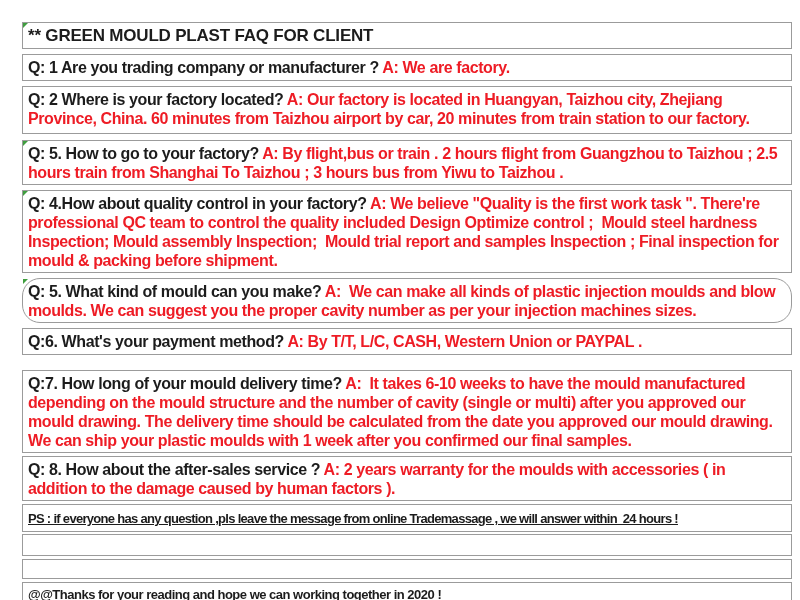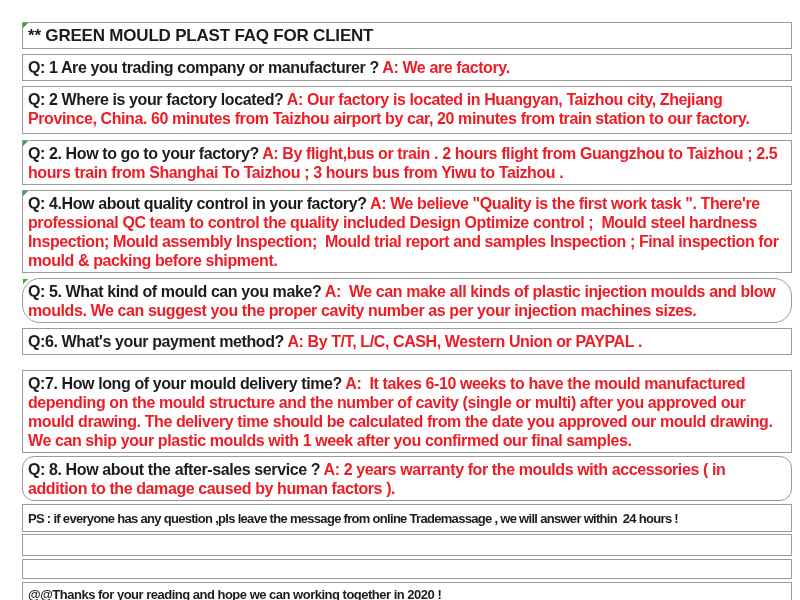--- a/index.html
+++ b/index.html
@@ -24,25 +24,25 @@
           border-right:5px solid transparent;}
 </style>
 </head>
 <body>
 
 <div class="doc">
   <div>
       <div class="row title" style="min-height: 26px; margin-bottom: 5px;"><span class="marker"></span><span class="seg t">** GREEN MOULD PLAST FAQ FOR CLIENT</span></div>
       <div class="row qa" style="min-height: 27px; margin-bottom: 5px;"><span class="seg q">Q: 1 Are you trading company or manufacturer ? </span><span class="seg a">A: We are factory.</span></div>
       <div class="row qa" style="min-height: 48px; margin-bottom: 6px;"><span class="seg q">Q: 2 Where is your factory located? </span><span class="seg a">A: Our factory is located in Huangyan, Taizhou city, Zhejiang Province, China. </span><span class="seg au">60</span><span class="seg a"> minutes from Taizhou airport by car, </span><span class="seg au">20</span><span class="seg a"> minutes from train station to our factory.</span></div>
-      <div class="row qa" style="min-height: 36px; margin-bottom: 5px;"><span class="marker"></span><span class="seg q">Q: 2. How to go to your factory? </span><span class="seg a">A: By flight,bus or train . 2 hours flight from Guangzhou to Taizhou ; 2.5 hours train from Shanghai To Taizhou ; 3 hours bus from Yiwu to Taizhou .</span></div>
+      <div class="row qa" style="min-height: 36px; margin-bottom: 5px;"><span class="marker"></span><span class="seg q">Q: 5. How to go to your factory? </span><span class="seg a">A: By flight,bus or train . 2 hours flight from Guangzhou to Taizhou ; 2.5 hours train from Shanghai To Taizhou ; 3 hours bus from Yiwu to Taizhou .</span></div>
       <div class="row qa" style="min-height: 63px; margin-bottom: 5px;"><span class="marker"></span><span class="seg q">Q: 4.How about quality control in your factory? </span><span class="seg a">A: We believe "Quality is the first work task ". There're professional QC team to control the quality included Design Optimize control ;  Mould steel hardness Inspection; Mould assembly Inspection;  Mould trial report and samples Inspection ; Final inspection for mould &amp; packing before shipment.</span></div>
       <div class="row qa" style="min-height: 40px; margin-bottom: 5px; border-radius: 18px;"><span class="marker"></span><span class="seg q">Q: 5. What kind of mould can you make? </span><span class="seg a">A:  We can make all kinds of plastic injection moulds and blow moulds. We can suggest you the proper cavity number as per your injection machines sizes.</span></div>
       <div class="row qa" style="min-height: 27px; margin-bottom: 15px;"><span class="seg q">Q:6. What's your payment method? </span><span class="seg a">A: By T/T, L/C, CASH, Western Union or PAYPAL .</span></div>
       <div class="row qa" style="min-height: 72px; margin-bottom: 3px;"><span class="seg q">Q:7. How long of your mould delivery time? </span><span class="seg a">A:  It takes 6-10 weeks to have the mould manufactured depending on the mould structure and the number of cavity (single or multi) after you approved our mould drawing. The delivery time should be calculated from the date you approved our mould drawing. We can ship your plastic moulds with 1 week after you confirmed our final samples.</span></div>
-      <div class="row qa" style="min-height: 43px; margin-bottom: 3px; border-radius: 12px;"><span class="seg q">Q: 8. How about the after-sales service ? </span><span class="seg a">A: 2 years warranty for the moulds with accessories ( in addition to the damage caused by human factors ).</span></div>
-      <div class="row ps" style="min-height: 27px; margin-bottom: 2px;"><span class="seg p">PS : if everyone has any question ,pls leave the message from online Trademassage , we will answer within  24 hours !</span></div>
+      <div class="row qa" style="min-height: 43px; margin-bottom: 3px;"><span class="seg q">Q: 8. How about the after-sales service ? </span><span class="seg a">A: 2 years warranty for the moulds with accessories ( in addition to the damage caused by human factors ).</span></div>
+      <div class="row ps" style="min-height: 27px; margin-bottom: 2px; text-decoration: underline;"><span class="seg p">PS : if everyone has any question ,pls leave the message from online Trademassage , we will answer within  24 hours !</span></div>
       <div class="row empty" style="min-height: 22px; margin-bottom: 3px;"></div>
       <div class="row empty" style="min-height: 20px; margin-bottom: 3px;"></div>
       <div class="row note" style="min-height: 22px; margin-bottom: 7px; text-decoration: underline;"><span class="seg p">@@Thanks for your reading and hope we can working together in 2020 !</span></div>
       <div class="row empty-open" style="min-height: 27px; margin-bottom: 0px;"></div>
     </div>
 </div>
 
 </body></html>

